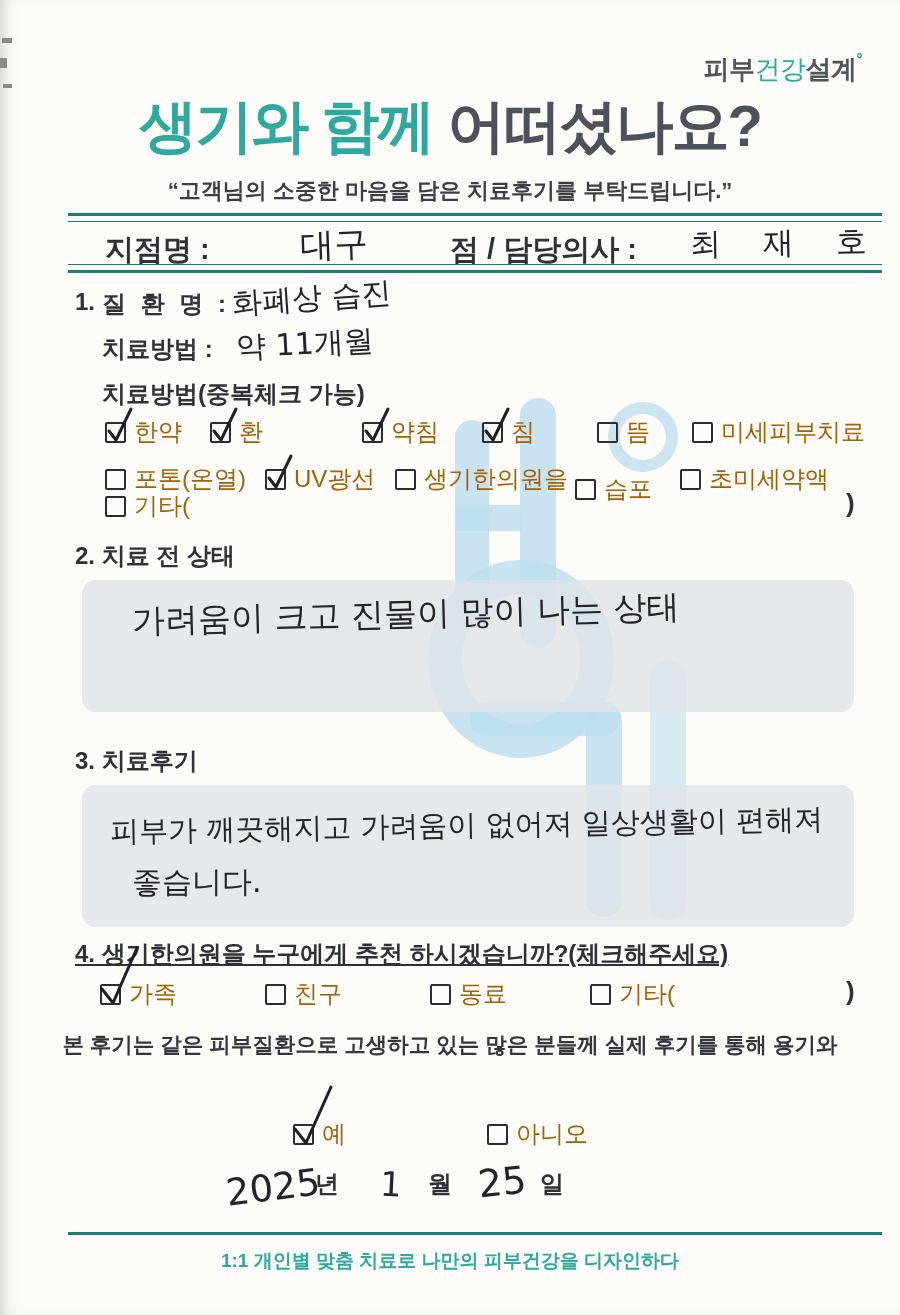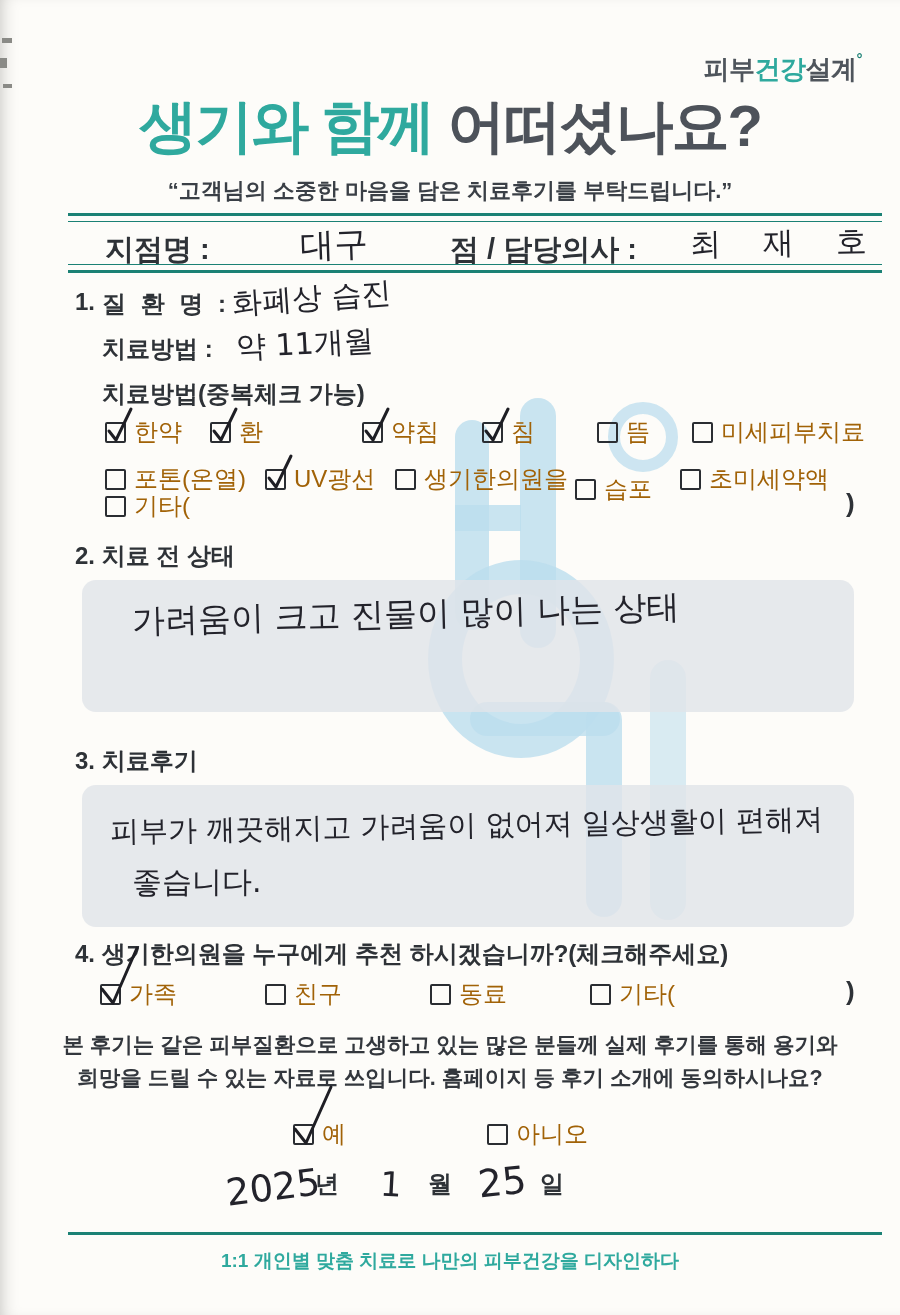--- a/index.html
+++ b/index.html
@@ -20,21 +20,21 @@
   .wm-cross{left:455px;top:505px;width:66px;height:26px;background:var(--watermark);opacity:.8;}
   .wm-ring-lg{left:428px;top:560px;width:118px;height:130px;border:34px solid var(--watermark);border-radius:50%;opacity:.8;}
   .wm-hookh{left:470px;top:702px;width:150px;height:34px;background:var(--watermark);border-radius:20px;opacity:.8;}
   .wm-hookv{left:586px;top:702px;width:36px;height:215px;background:var(--watermark);border-radius:20px;opacity:.8;}
   .wm-iv{left:650px;top:660px;width:36px;height:260px;background:var(--watermark);border-radius:20px;opacity:.55;}
   
   .artifact{position:absolute;background:#8a8a86;}
   
   .logo{right:38px;top:50px;font-size:26px;letter-spacing:-.5px;z-index:2;}
   .logo .g1{color:#4f555c;font-weight:600;}
-  .logo .g2{color:var(--accent);font-weight:700;text-align:center;}
+  .logo .g2{color:var(--accent);font-weight:400;text-align:center;}
   .logo .deg{color:var(--accent-dark);font-size:15px;vertical-align:14px;font-weight:700;}
   
   .title{left:0;top:88px;width:100%;text-align:center;font-size:58px;font-weight:800;letter-spacing:-2px;z-index:2;}
   .title .t-accent{color:var(--accent);}
   .title .t-rest{color:var(--title-dark);}
   .subtitle{left:0;top:176px;width:100%;text-align:center;font-size:22px;font-weight:700;color:#3a3f46;z-index:2;}
   
   .rule{position:absolute;left:68px;width:814px;background:var(--accent-dark);z-index:2;}
   
   .p-label{font-size:24px;font-weight:700;color:#2e3237;z-index:2;}
@@ -213,21 +213,21 @@
 
   <div class="abs p-label" style="left:75px;top:540px;">2. 치료 전 상태</div>
   <div class="ansbox" style="top:580px;height:132px;"></div>
   <div class="abs hw" style="left:132px;top:592px;font-size:33px;transform:rotate(-1.5deg);">가려움이 크고 진물이 많이 나는 상태</div>
 
   <div class="abs p-label" style="left:75px;top:745px;">3. 치료후기</div>
   <div class="ansbox" style="top:785px;height:142px;"></div>
   <div class="abs hw" style="left:110px;top:806px;font-size:29px;transform:rotate(-1deg);">피부가 깨끗해지고   가려움이 없어져 일상생활이 편해져</div>
   <div class="abs hw" style="left:132px;top:862px;font-size:30px;">좋습니다.</div>
 
-  <div class="abs p-label" style="left:75px;top:938px;">4. 생기한의원을 누구에게 추천 하시겠습니까?(체크해주세요)</div>
+  <div class="abs p-label" style="left:75px;top:938px;text-decoration:underline;">4. 생기한의원을 누구에게 추천 하시겠습니까?(체크해주세요)</div>
   <div class="cb-row q4-row check-long" style="left:100px;top:978px;">
 
       <div class="cb-item checked">
         <span class="cb-box">
           <svg class="cb-check" viewBox="0 0 40 62">
             <polyline points="2,44 13,58 37,3"></polyline>
           </svg>
         </span>
         <span class="cb-label">가족</span>
       </div>
@@ -249,21 +249,20 @@
       <div class="cb-item">
         <span class="cb-box">
           
         </span>
         <span class="cb-label">기타(</span>
       </div>
     </div>
   <div class="abs paren" style="left:846px;top:976px;">)</div>
 
   <div class="abs" style="left:0;top:1030px;width:100%;text-align:center;font-size:21.5px;font-weight:700;color:#33373d;z-index:2;">본 후기는 같은 피부질환으로 고생하고 있는 많은 분들께 실제 후기를 통해 용기와</div>
-  <div class="abs" style="left:0;top:1063px;width:100%;text-align:center;font-size:21.5px;font-weight:700;color:#33373d;z-index:2;">희망을 드릴 수 있는 자료로 쓰입니다. 홈페이지 등 후기 소개에 동의하시나요?</div>
 
   <div class="cb-row check-long" style="left:293px;top:1118px;">
     <div class="cb-item checked" id="yes-item">
       <span class="cb-box">
         <svg class="cb-check" viewBox="0 0 40 62">
             <polyline points="2,44 13,58 38,2"></polyline>
           </svg>
       </span>
       <span class="cb-label">예</span>
     </div>

